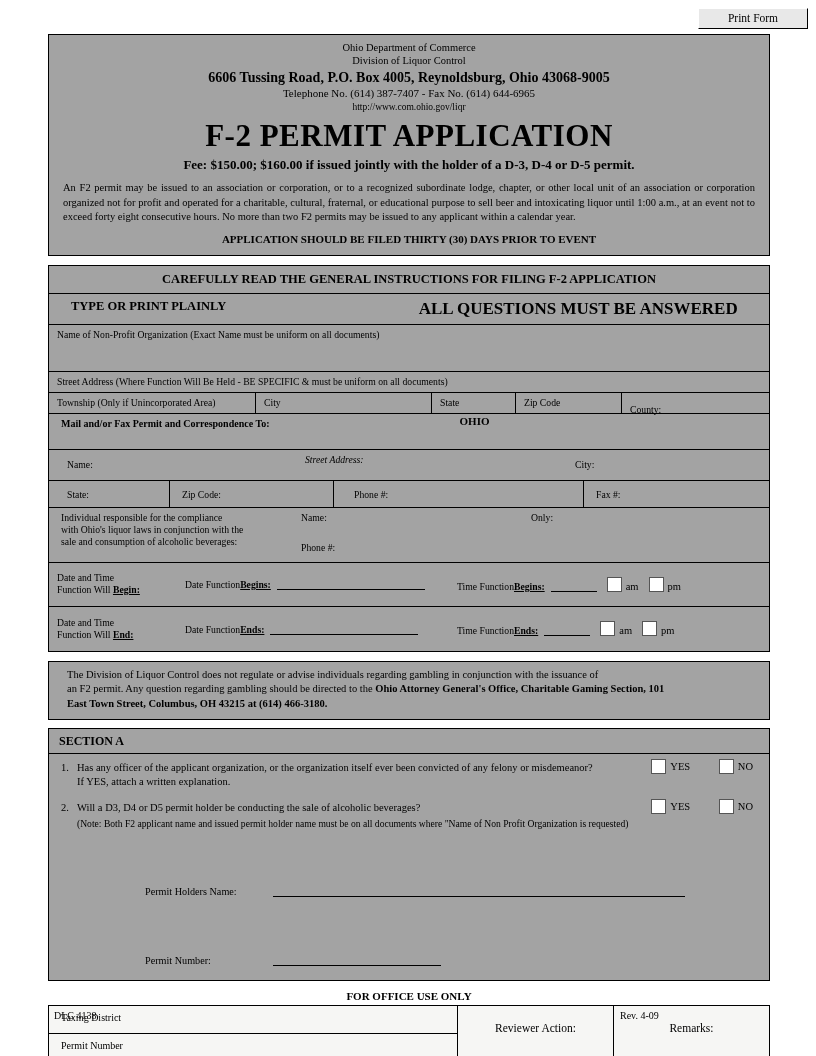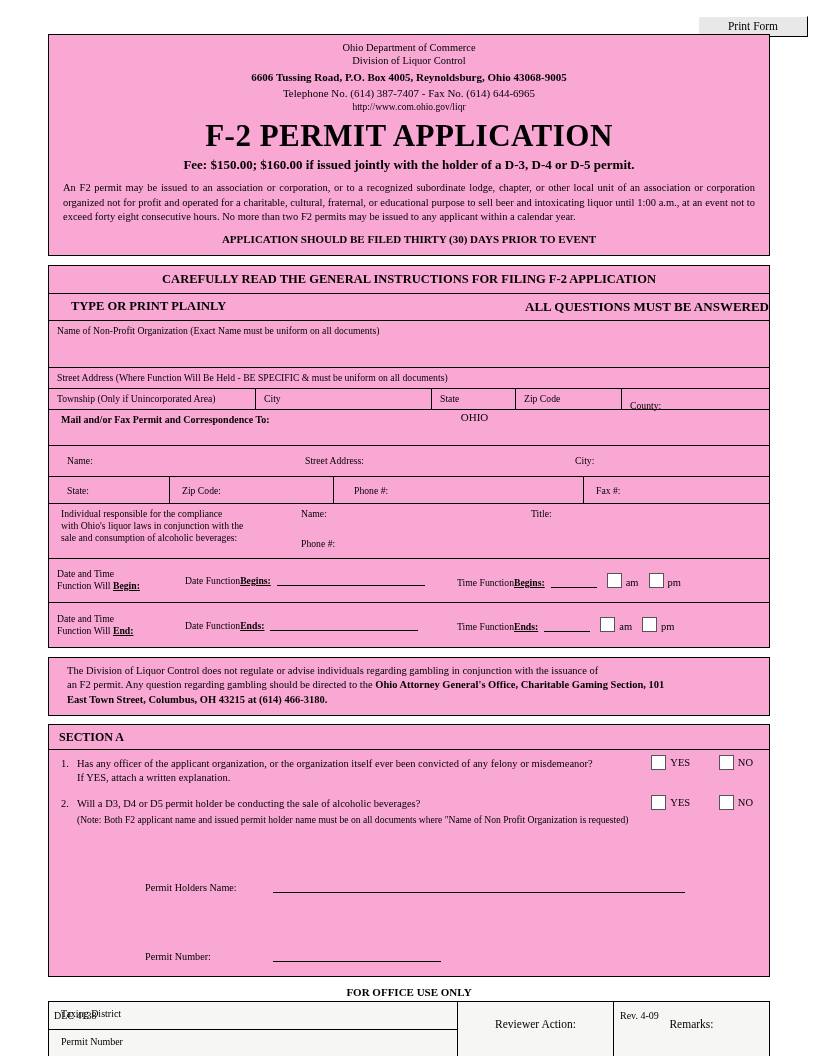--- a/index.html
+++ b/index.html
@@ -17,21 +17,21 @@
   }
   .page {
     position: relative;
     width: 816px;
     height: 1056px;
     box-sizing: border-box;
   }
   
   .print-form-wrap {
     position: absolute;
-    top: 16px;
+    top: 8px;
     right: 8px;
     width: 110px;
   }
   .print-form-btn {
     display: block;
     width: 100%;
     box-sizing: border-box;
     text-align: center;
     font-family: "Liberation Serif", serif;
     font-size: 11.5px;
@@ -43,35 +43,35 @@
     cursor: pointer;
   }
   .outer {
     position: absolute;
     left: 48px;
     top: 34px;
     width: 722px;
   }
   .bx {
     border: 1px solid #000;
-    background: #f9a8d4;
+    background: #a3a3a3;
     box-sizing: border-box;
   }
   
   .header-box {
     padding: 6px 10px 8px 10px;
   }
   .hdr-line {
     text-align: center;
     font-size: 10.5px;
     line-height: 13px;
   }
   .hdr-line2 {
     text-align: center;
-    font-size: 11px;
+    font-size: 14px;
     font-weight: bold;
     line-height: 17px;
     margin-top: 2px;
   }
   .hdr-line3 {
     text-align: center;
     font-size: 11px;
     line-height: 15px;
   }
   .hdr-url {
@@ -123,24 +123,24 @@
   }
   .instr-left {
     width: 47%;
     font-size: 12.5px;
     font-weight: bold;
     padding: 5px 0 5px 22px;
     box-sizing: border-box;
   }
   .instr-right {
     flex: 1;
-    font-size: 13px;
+    font-size: 17px;
     font-weight: bold;
     padding: 5px 0 5px 0;
-    text-align: right;
+    text-align: center;
     box-sizing: border-box;
   }
   .fld {
     font-size: 9.7px;
     line-height: 12px;
   }
   .fld-b {
     font-size: 10px;
     font-weight: bold;
   }
@@ -153,21 +153,21 @@
     padding: 4px 6px 4px 8px;
     position: relative;
   }
   .bl { border-left: 1px solid #000; }
   .h46 { height: 46px; }
   .h34 { height: 20px; }
   .h30 { height: 30px; }
   .h54 { height: 54px; }
   .ohio-val {
     font-size: 11px;
-    font-weight: normal;
+    font-weight: bold;
     text-align: center;
     margin-top: 6px;
   }
   
   .dt-row {
     display: flex;
     align-items: center;
     height: 44px;
     border-bottom: 1px solid #000;
     padding-left: 8px;
@@ -374,21 +374,21 @@
           <div class="fld-b">Mail and/or Fax Permit and Correspondence To:</div>
         </div>
       </div>
 
       <div class="row">
         <div class="cell h30" style="width:248px;padding-left:18px;">
           <div class="fld" style="margin-top:5px;">Name:</div>
           <div class="fld"></div>
         </div>
         <div class="cell h30" style="width:270px;">
-          <div class="fld" style="margin-top:5px;">Street Address:</div>
+          <div class="fld" style="font-style:italic;">Street Address:</div>
           <div class="fld"></div>
         </div>
         <div class="cell h30" style="flex:1;">
           <div class="fld" style="margin-top:5px;">City:</div>
           <div class="fld"></div>
         </div>
       </div>
 
       <div class="row">
         <div class="cell h28" style="width:120px;height:26px;padding-left:18px;">
@@ -409,21 +409,21 @@
         <div class="cell h54" style="width:244px;padding-left:12px;">
           <div class="fld">Individual responsible for the compliance</div>
           <div class="fld">with Ohio's liquor laws in conjunction with the</div>
           <div class="fld">sale and consumption of alcoholic beverages:</div>
         </div>
         <div class="cell h54" style="width:230px;">
           <div class="fld">Name:</div>
           <div class="fld" style="margin-top:18px;">Phone #:</div>
         </div>
         <div class="cell h54" style="flex:1;">
-          <div class="fld">Title:</div>
+          <div class="fld">Only:</div>
         </div>
       </div>
 
       <div class="dt-row">
         <div class="dt-label">
           <div>Date and Time</div>
           <div><span>Function Will </span><b class="underline-u">Begin:</b></div>
         </div>
         <div class="dt-mid">
           <span>Date Function </span>

